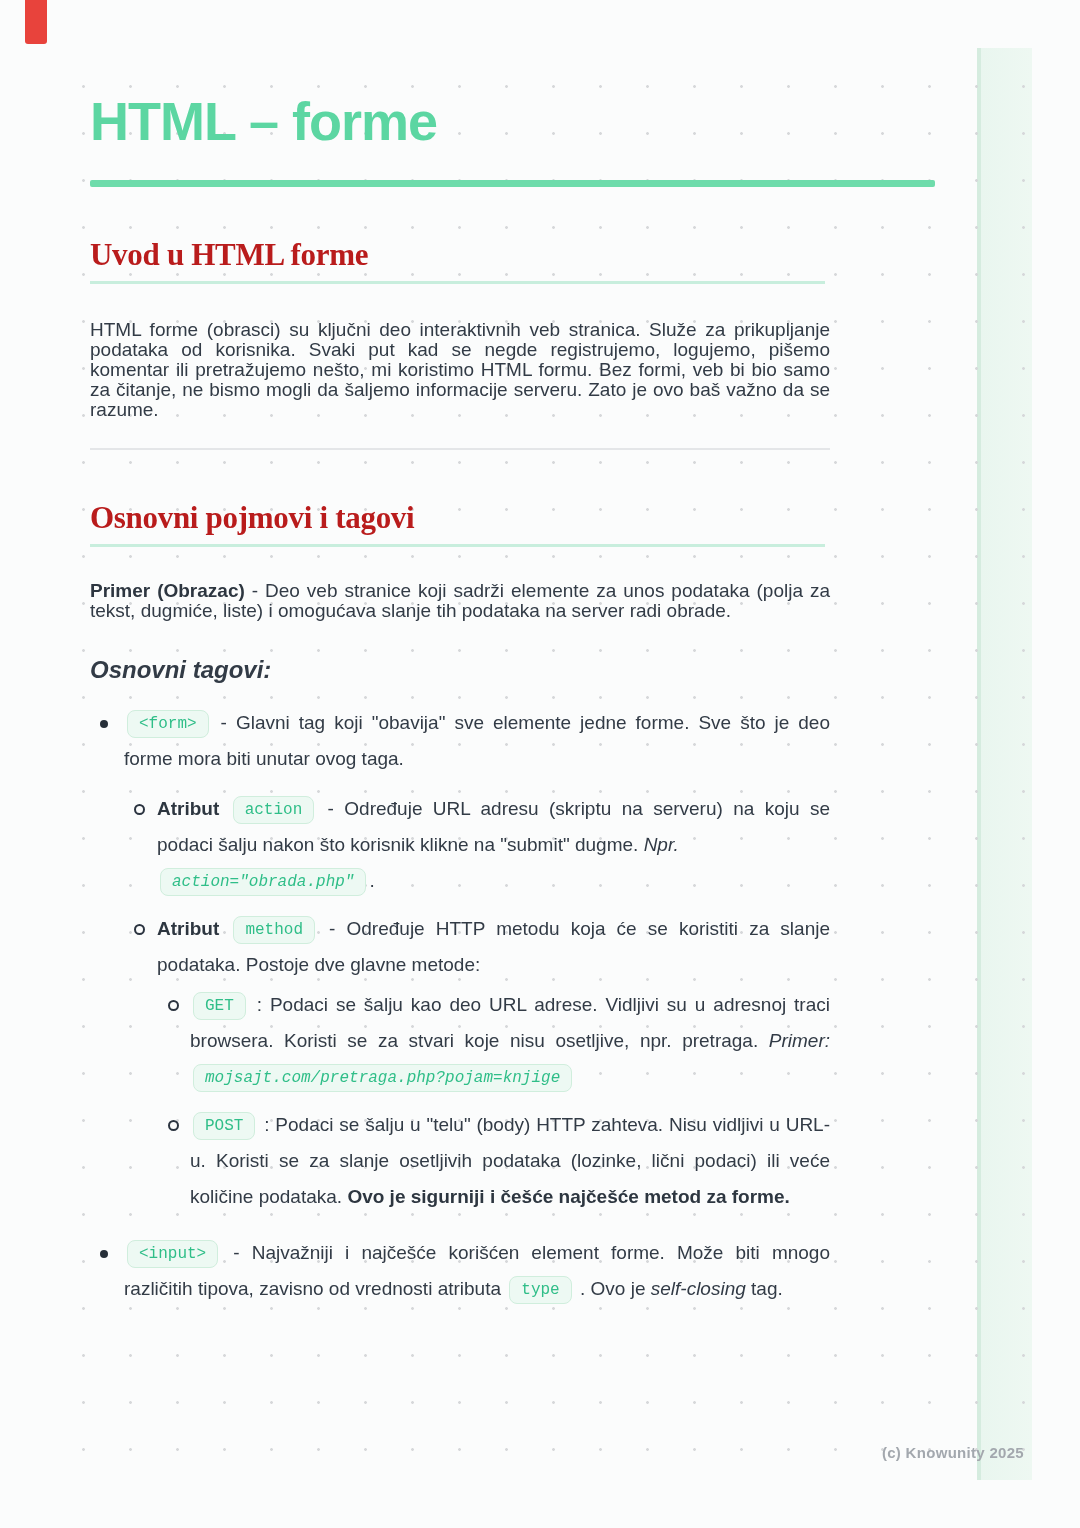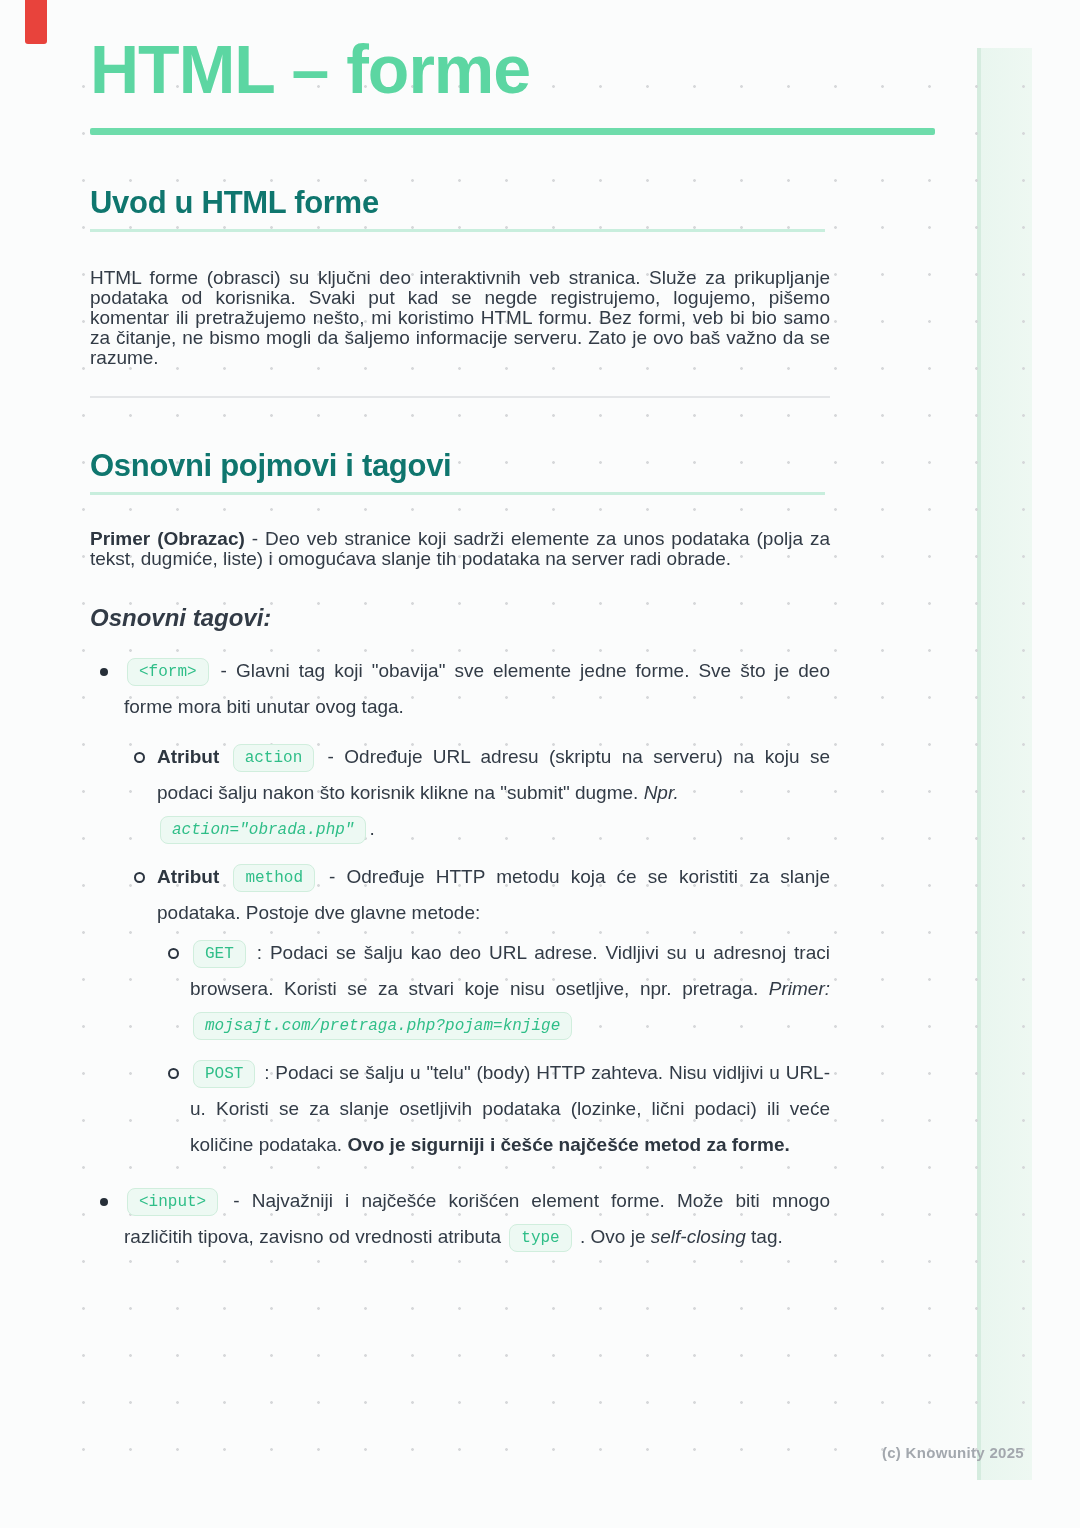--- a/index.html
+++ b/index.html
@@ -25,31 +25,31 @@
   }
   .red-ribbon{
     position:absolute;left:25px;top:0;width:22px;height:44px;
     background:#e8433c;border-radius:0 0 3px 3px;
   }
   
   .content{
     position:absolute;left:90px;top:0;width:740px;z-index:2;
   }
   h1.page-title{
-    margin:40px 0 0 0;
-    font-size:68px;line-height:58px;font-weight:800;
+    margin:92px 0 0 0;
+    font-size:54px;line-height:58px;font-weight:800;
     color:#5cd6a2;letter-spacing:-1px;
   }
   .h1-rule{
     margin-top:30px;height:7px;width:845px;background:#6edcab;border-radius:2px;
   }
   h2.section-heading{
     margin:50px 0 0 0;
     font-size:31px;line-height:36px;font-weight:700;
-    color:#0f766e;letter-spacing:-0.3px;
+    color:#b91c1c;letter-spacing:-0.3px;font-family:Liberation Serif, serif;
   }
   .h2-rule{
     margin-top:8px;height:3px;width:735px;background:#c8eedd;
   }
   p.body-text{
     margin:36px 0 0 0;
     font-size:19px;line-height:20px;
     text-align:justify;
   }
   p.def-text{margin-top:34px;}

